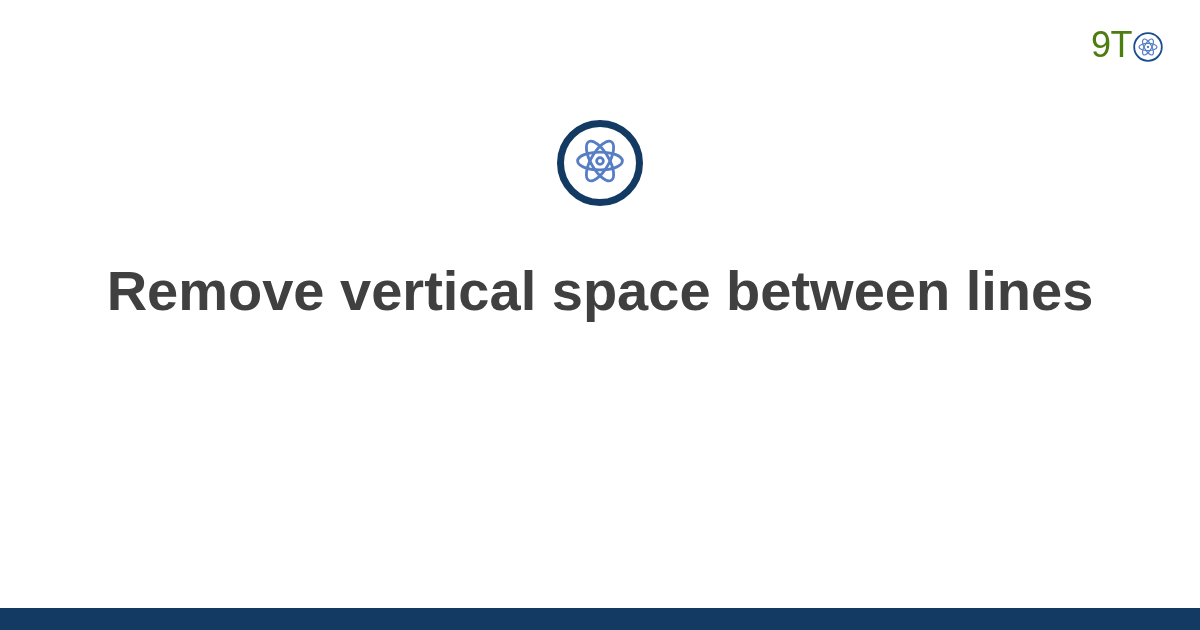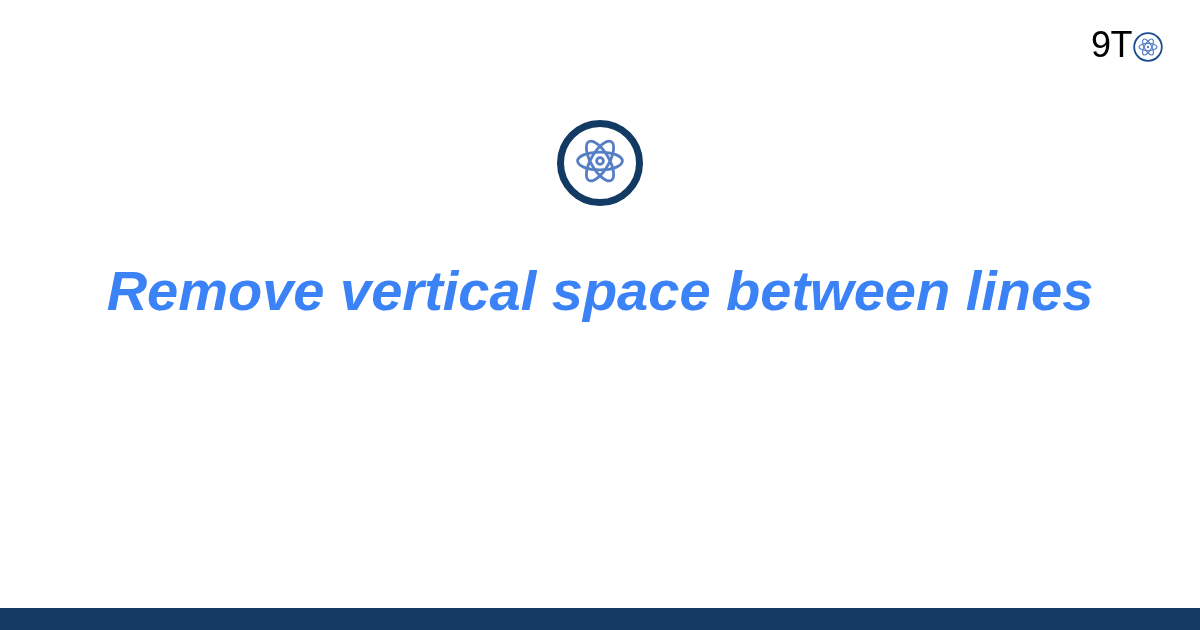--- a/index.html
+++ b/index.html
@@ -14,21 +14,21 @@
       background: #ffffff;
       position: relative;
       overflow: hidden;
     }
     .brand {
       position: absolute;
       top: 24px;
       right: 36px;
       font-size: 36px;
       font-weight: 500;
-      color: #000000;
+      color: #4d7c0f;
       letter-spacing: -0.5px;
       display: flex;
       align-items: center;
     }
     .brand .seg {
       display: inline-block;
     }
     .brand-icon {
       display: inline-flex;
       align-items: center;
@@ -52,25 +52,24 @@
       border-radius: 50%;
       border: 7px solid #123a63;
       display: flex;
       align-items: center;
       justify-content: center;
       margin-bottom: 52px;
     }
     .title {
       font-size: 56px;
       font-weight: 700;
-      color: #3b82f6;
+      color: #404040;
       text-align: right;
       line-height: 1.18;
       max-width: 1000px;
-      font-style: italic;
     }
     .footer-bar {
       position: absolute;
       left: 0;
       right: 0;
       bottom: 0;
       height: 22px;
       background: #123a63;
     }
   </style>

